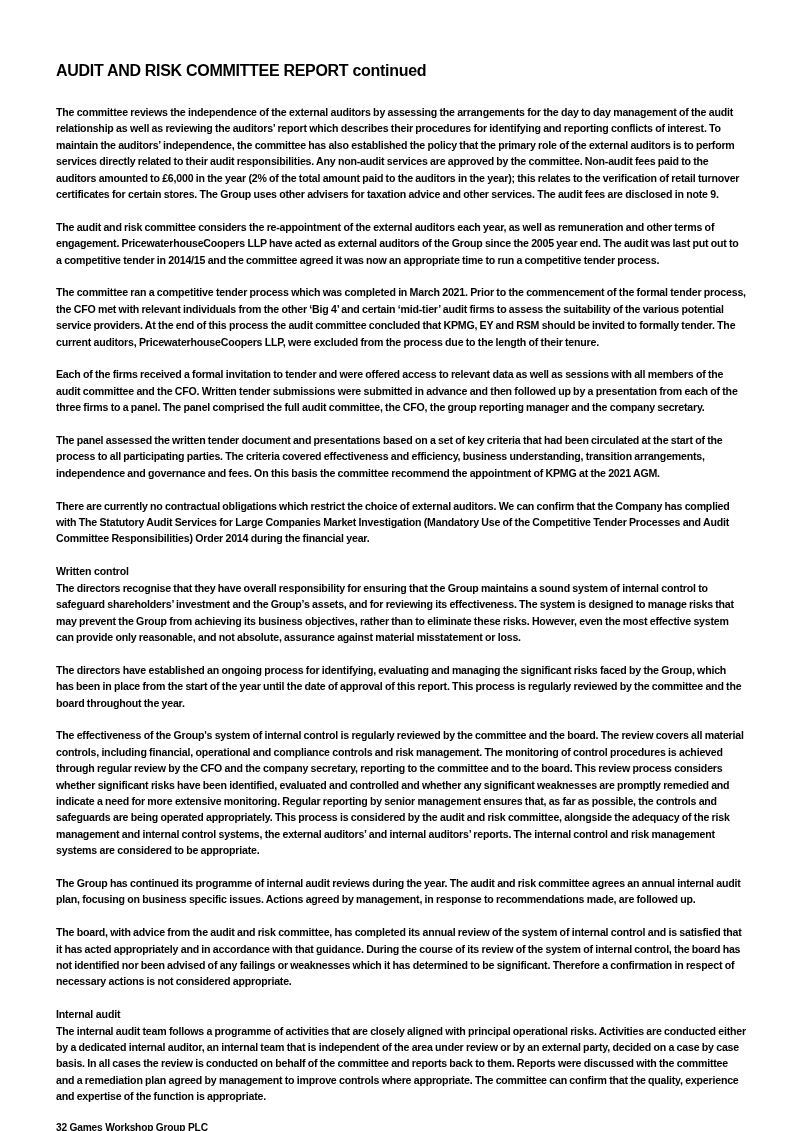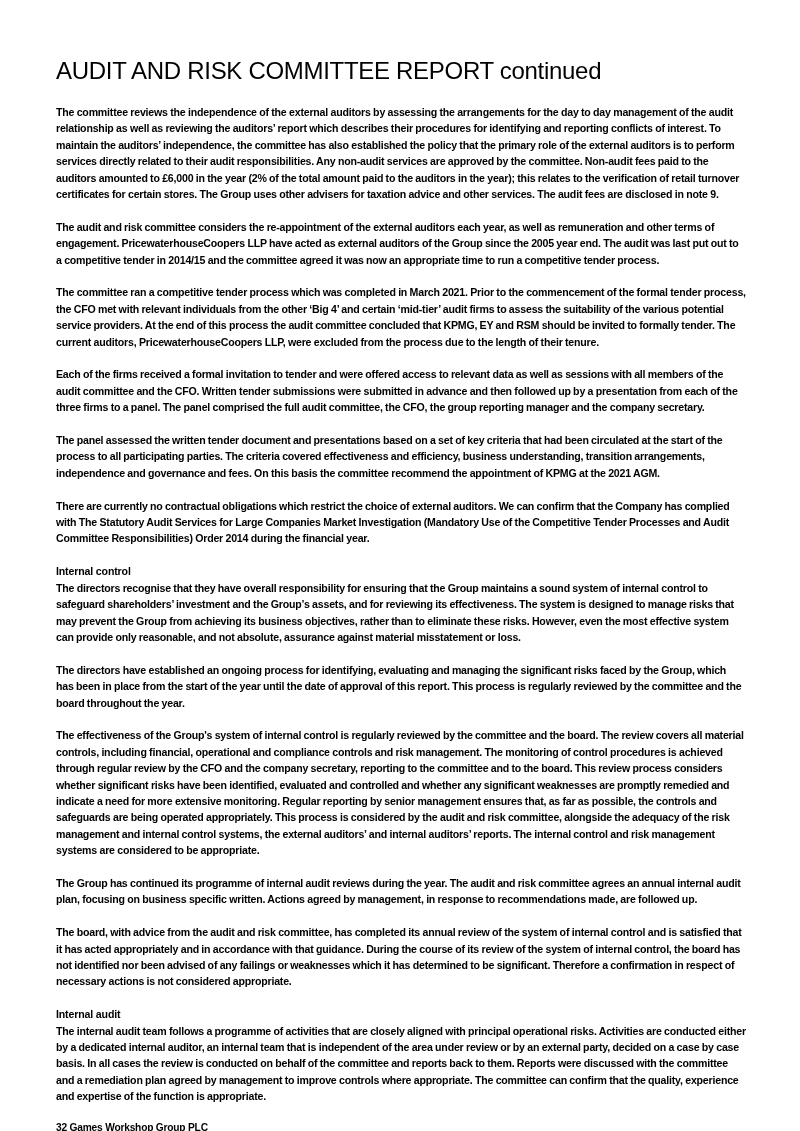--- a/index.html
+++ b/index.html
@@ -15,22 +15,22 @@
       font-family: "Liberation Sans", "DejaVu Sans", sans-serif;
       color: #000000;
     }
     .page {
       position: absolute;
       left: 56px;
       top: 58px;
       width: 690px;
     }
     .page-title {
-      font-size: 24px;
-      font-weight: normal;
+      font-size: 16px;
+      font-weight: bold;
       margin: 0 0 20px 0;
       letter-spacing: -0.3px;
       line-height: 26px;
     }
     .section-heading {
       font-size: 10.6px;
       font-weight: bold;
       margin: 0;
       line-height: 16.4px;
       letter-spacing: -0.15px;
@@ -63,25 +63,25 @@
   <section>
     <p class="para">The committee reviews the independence of the external auditors by assessing the arrangements for the day to day management of the audit relationship as well as reviewing the auditors’ report which describes their procedures for identifying and reporting conflicts of interest. To maintain the auditors’ independence, the committee has also established the policy that the primary role of the external auditors is to perform services directly related to their audit responsibilities. Any non-audit services are approved by the committee. Non-audit fees paid to the auditors amounted to £6,000 in the year (2% of the total amount paid to the auditors in the year); this relates to the verification of retail turnover certificates for certain stores. The Group uses other advisers for taxation advice and other services. The audit fees are disclosed in note 9.</p>
     <p class="para">The audit and risk committee considers the re-appointment of the external auditors each year, as well as remuneration and other terms of engagement. PricewaterhouseCoopers LLP have acted as external auditors of the Group since the 2005 year end. The audit was last put out to a competitive tender in 2014/15 and the committee agreed it was now an appropriate time to run a competitive tender process.</p>
     <p class="para">The committee ran a competitive tender process which was completed in March 2021. Prior to the commencement of the formal tender process, the CFO met with relevant individuals from the other ‘Big 4’ and certain ‘mid-tier’ audit firms to assess the suitability of the various potential service providers. At the end of this process the audit committee concluded that KPMG, EY and RSM should be invited to formally tender. The current auditors, PricewaterhouseCoopers LLP, were excluded from the process due to the length of their tenure.</p>
     <p class="para">Each of the firms received a formal invitation to tender and were offered access to relevant data as well as sessions with all members of the audit committee and the CFO. Written tender submissions were submitted in advance and then followed up by a presentation from each of the three firms to a panel. The panel comprised the full audit committee, the CFO, the group reporting manager and the company secretary.</p>
     <p class="para">The panel assessed the written tender document and presentations based on a set of key criteria that had been circulated at the start of the process to all participating parties. The criteria covered effectiveness and efficiency, business understanding, transition arrangements, independence and governance and fees. On this basis the committee recommend the appointment of KPMG at the 2021 AGM.</p>
     <p class="para">There are currently no contractual obligations which restrict the choice of external auditors. We can confirm that the Company has complied with The Statutory Audit Services for Large Companies Market Investigation (Mandatory Use of the Competitive Tender Processes and Audit Committee Responsibilities) Order 2014 during the financial year.</p>
   </section>
 
   <section>
-    <h2 class="section-heading">Internal control</h2>
+    <h2 class="section-heading">Written control</h2>
     <p class="para">The directors recognise that they have overall responsibility for ensuring that the Group maintains a sound system of internal control to safeguard shareholders’ investment and the Group’s assets, and for reviewing its effectiveness. The system is designed to manage risks that may prevent the Group from achieving its business objectives, rather than to eliminate these risks. However, even the most effective system can provide only reasonable, and not absolute, assurance against material misstatement or loss.</p>
     <p class="para">The directors have established an ongoing process for identifying, evaluating and managing the significant risks faced by the Group, which has been in place from the start of the year until the date of approval of this report. This process is regularly reviewed by the committee and the board throughout the year.</p>
     <p class="para">The effectiveness of the Group's system of internal control is regularly reviewed by the committee and the board. The review covers all material controls, including financial, operational and compliance controls and risk management. The monitoring of control procedures is achieved through regular review by the CFO and the company secretary, reporting to the committee and to the board. This review process considers whether significant risks have been identified, evaluated and controlled and whether any significant weaknesses are promptly remedied and indicate a need for more extensive monitoring. Regular reporting by senior management ensures that, as far as possible, the controls and safeguards are being operated appropriately. This process is considered by the audit and risk committee, alongside the adequacy of the risk management and internal control systems, the external auditors’ and internal auditors’ reports. The internal control and risk management systems are considered to be appropriate.</p>
-    <p class="para">The Group has continued its programme of internal audit reviews during the year. The audit and risk committee agrees an annual internal audit plan, focusing on business specific written. Actions agreed by management, in response to recommendations made, are followed up.</p>
+    <p class="para">The Group has continued its programme of internal audit reviews during the year. The audit and risk committee agrees an annual internal audit plan, focusing on business specific issues. Actions agreed by management, in response to recommendations made, are followed up.</p>
     <p class="para">The board, with advice from the audit and risk committee, has completed its annual review of the system of internal control and is satisfied that it has acted appropriately and in accordance with that guidance. During the course of its review of the system of internal control, the board has not identified nor been advised of any failings or weaknesses which it has determined to be significant. Therefore a confirmation in respect of necessary actions is not considered appropriate.</p>
   </section>
 
   <section>
     <h2 class="section-heading">Internal audit</h2>
     <p class="para last">The internal audit team follows a programme of activities that are closely aligned with principal operational risks. Activities are conducted either by a dedicated internal auditor, an internal team that is independent of the area under review or by an external party, decided on a case by case basis. In all cases the review is conducted on behalf of the committee and reports back to them. Reports were discussed with the committee and a remediation plan agreed by management to improve controls where appropriate. The committee can confirm that the quality, experience and expertise of the function is appropriate.</p>
   </section>
 
   <p class="footer">32 Games Workshop Group PLC</p>
 </div>

